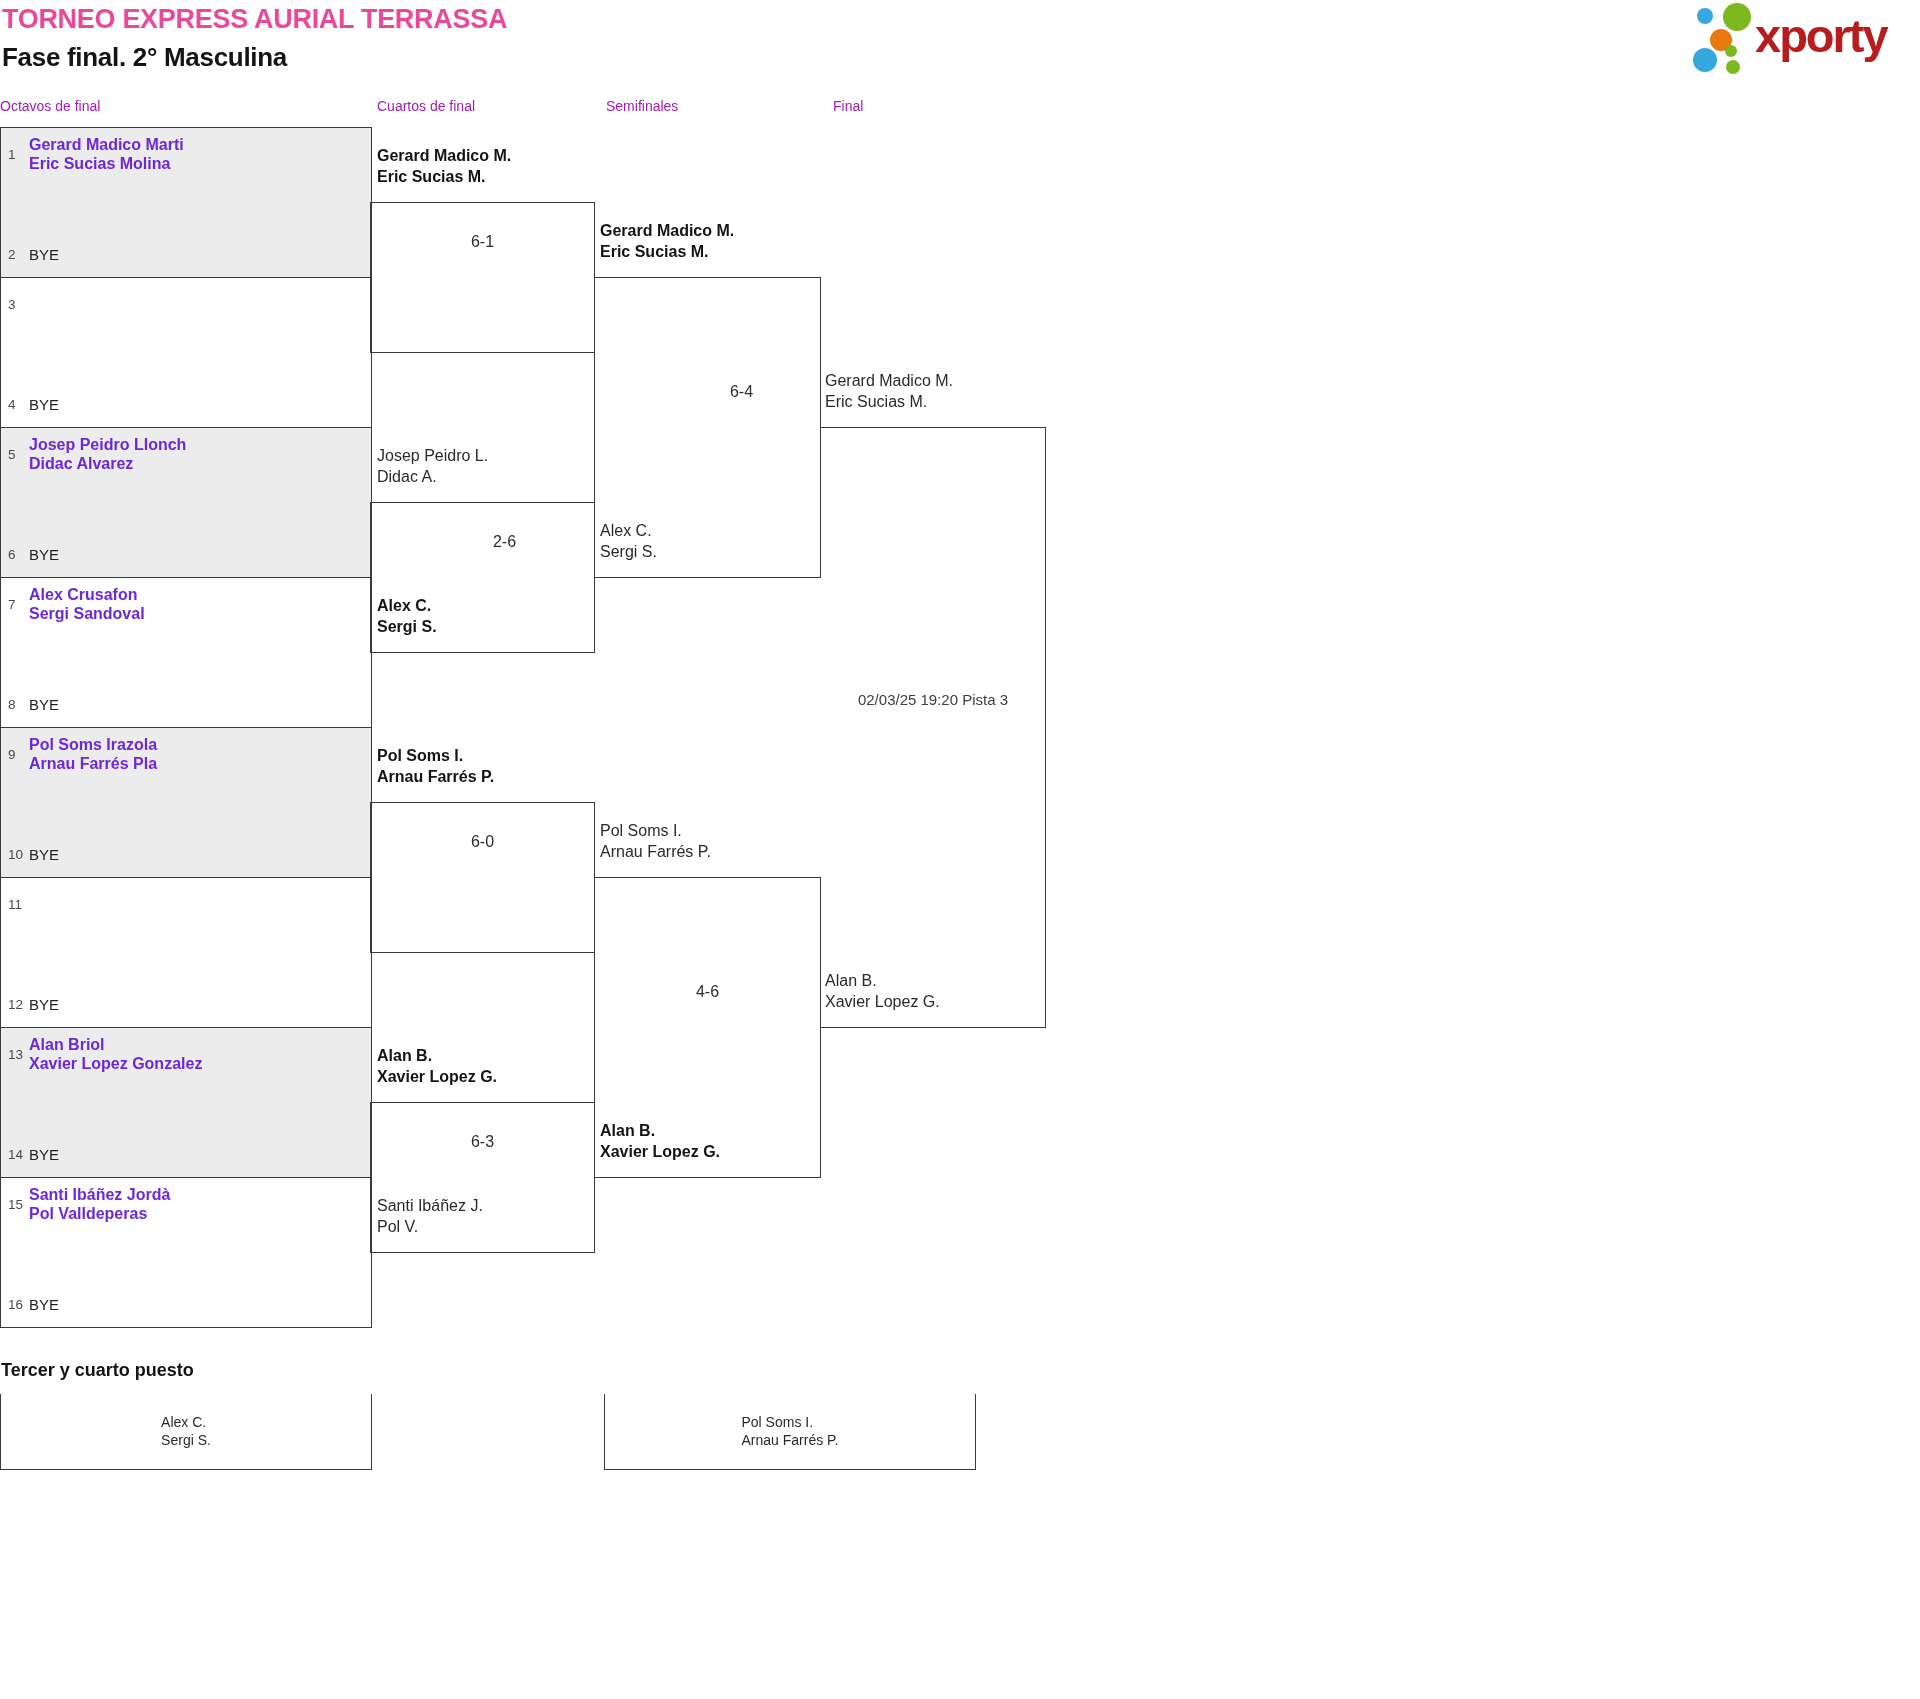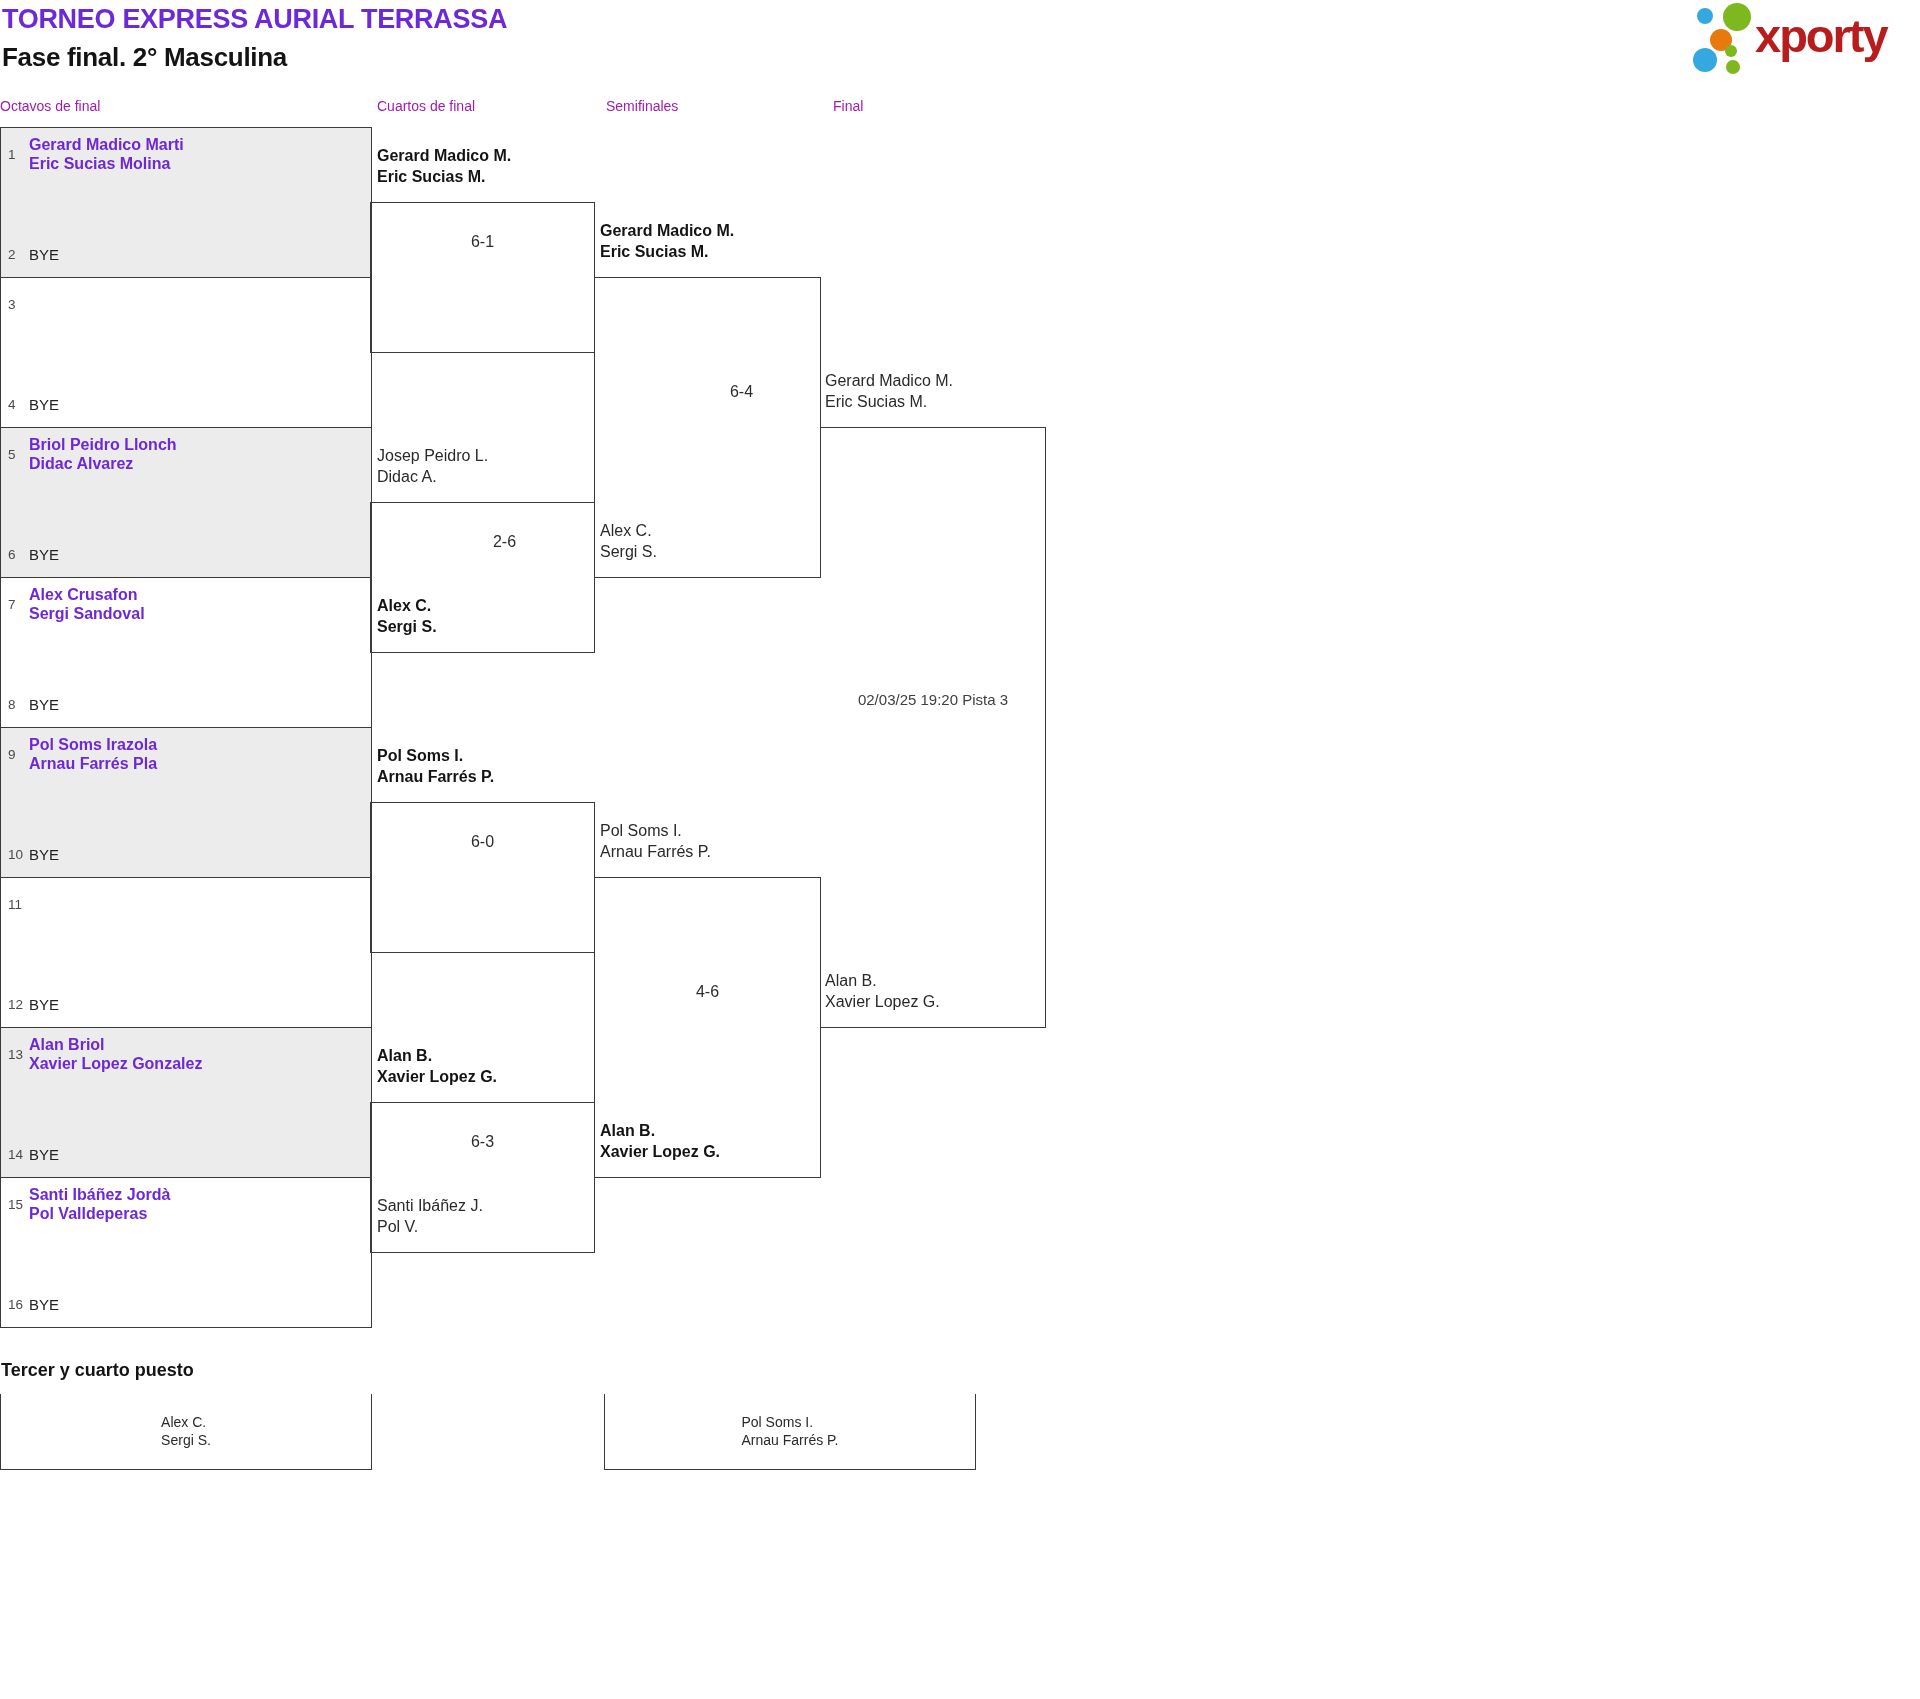--- a/index.html
+++ b/index.html
@@ -1,20 +1,20 @@
 <!DOCTYPE html>
 <html><head>
 <meta charset="utf-8">
 <style>
   html,body{margin:0;padding:0;background:#ffffff;}
   .page{position:relative;width:1920px;height:1699px;background:#fff;
         font-family:"Liberation Sans",sans-serif;color:#1a1a1a;overflow:hidden;}
 
   .title{position:absolute;left:2px;top:4px;font-size:27px;font-weight:700;
-         letter-spacing:-0.3px;color:#6d28d9;}
+         letter-spacing:-0.3px;color:#ec4899;}
   .subtitle{position:absolute;left:2px;top:42px;font-size:26px;font-weight:700;
          letter-spacing:-0.3px;color:#141414;}
 
   .rh{position:absolute;top:98px;font-size:14px;font-weight:500;text-align:left;color:#a21caf;}
 
   
   .logo{position:absolute;left:1688px;top:2px;width:230px;height:78px;}
   .dot{position:absolute;border-radius:50%;}
   .logo-text{position:absolute;left:67px;top:4px;font-size:47px;font-weight:700;
              letter-spacing:-2px;line-height:60px;}
@@ -97,21 +97,21 @@
       </div>
       <div class="row-bye">
         <span class="seed">4</span>
         <span class="bye">BYE</span>
       </div>
     </div>
     <div class="obox shade">
       <div class="row-top">
         <span class="seed">5</span>
         <div class="team">
-          <div>Briol Peidro Llonch</div>
+          <div>Josep Peidro Llonch</div>
           <div>Didac Alvarez</div>
         </div>
       </div>
       <div class="row-bye">
         <span class="seed">6</span>
         <span class="bye">BYE</span>
       </div>
     </div>
     <div class="obox">
       <div class="row-top">

